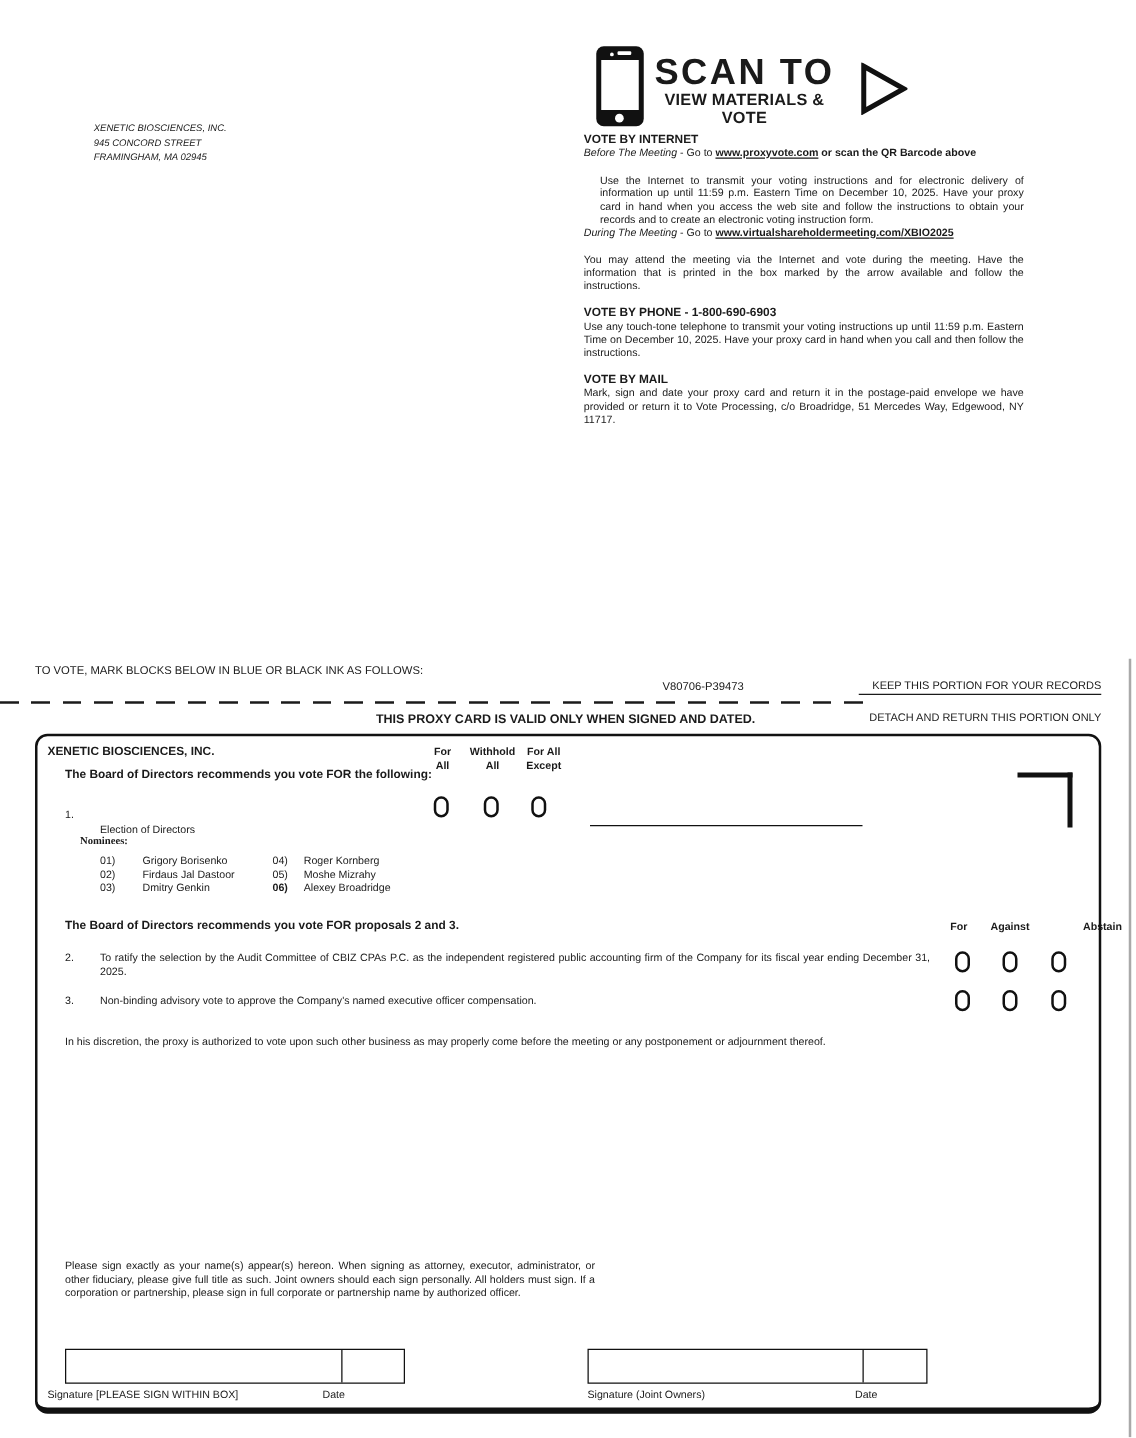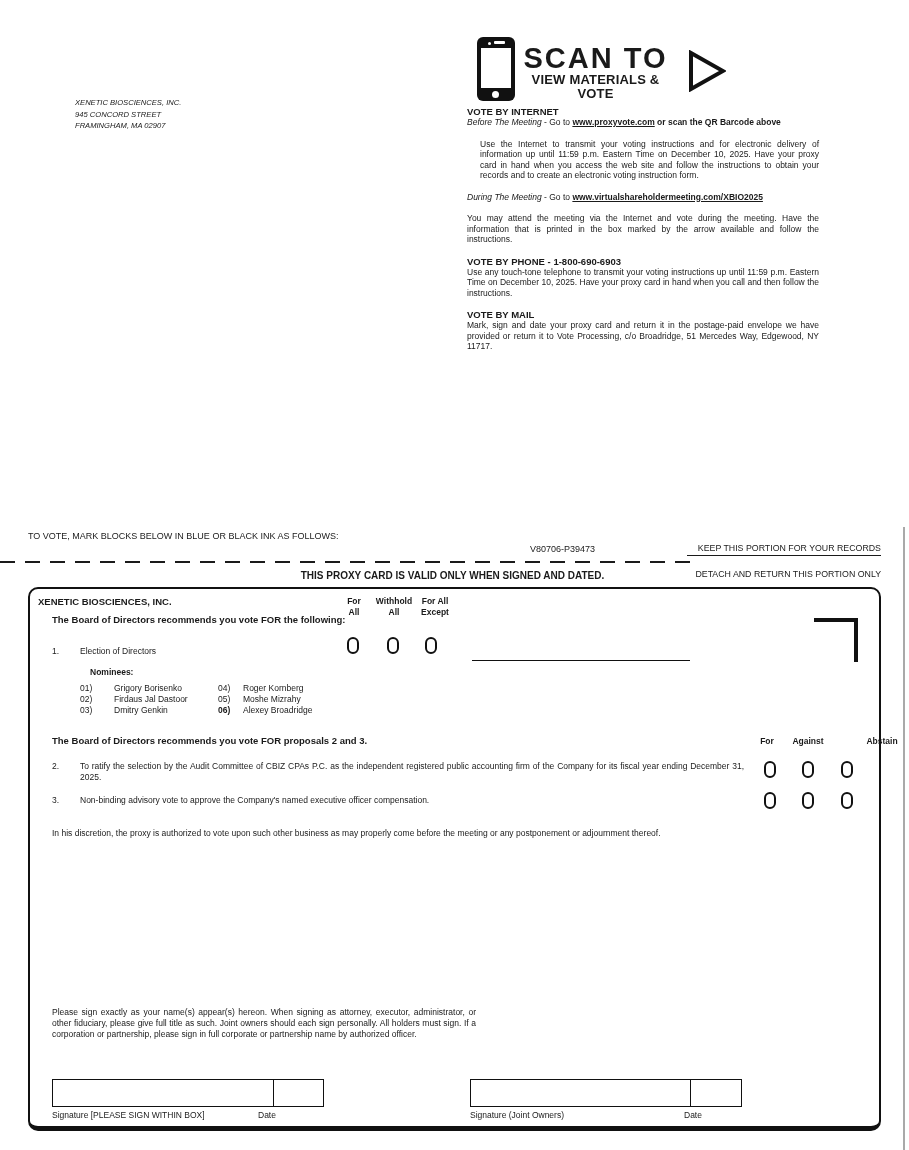--- a/index.html
+++ b/index.html
@@ -43,21 +43,21 @@
   .edge{background:#a9a9a9;}
 </style>
 </head>
 <body>
 
 <div class="page">
 
   <div class="abs addr" style="left:75px;top:97px;">
     <div>XENETIC BIOSCIENCES, INC.</div>
     <div>945 CONCORD STREET</div>
-    <div>FRAMINGHAM, MA 02907</div>
+    <div>FRAMINGHAM, MA 02945</div>
   </div>
 
   <div class="abs" style="left:477px;top:37px;">
     <div class="phone">
       <div class="phone-screen"></div>
       <div class="phone-speaker"></div>
       <div class="phone-dot-top"></div>
       <div class="phone-home"></div>
     </div>
   </div>
@@ -68,21 +68,21 @@
   <div class="abs" style="left:688px;top:50px;">
     <svg width="38" height="42" viewBox="0 0 38 42">
         <polygon points="3,3 35,21 3,39" fill="#fff" stroke="#111" stroke-width="4"></polygon>
       </svg>
   </div>
 
   <div class="abs instr" style="left:467px;top:106px;">
     <h4>VOTE BY INTERNET</h4>
     <p><span class="i">Before The Meeting</span><span> - Go to </span><span class="url">www.proxyvote.com</span><span class="b"> or scan the QR Barcode above</span></p>
     <p class="jus" style="margin-top:11px;margin-left:13px;">Use the Internet to transmit your voting instructions and for electronic delivery of information up until 11:59 p.m. Eastern Time on December 10, 2025. Have your proxy card in hand when you access the web site and follow the instructions to obtain your records and to create an electronic voting instruction form.</p>
-    <p style="margin-top:11px;"><span class="i">During The Meeting</span><span> - Go to </span><span class="url">www.virtualshareholdermeeting.com/XBIO2025</span></p>
+    <p style=""><span class="i">During The Meeting</span><span> - Go to </span><span class="url">www.virtualshareholdermeeting.com/XBIO2025</span></p>
     <p class="jus" style="margin-top:11px;">You may attend the meeting via the Internet and vote during the meeting. Have the information that is printed in the box marked by the arrow available and follow the instructions.</p>
     <h4 style="margin-top:11px;">VOTE BY PHONE - 1-800-690-6903</h4>
     <p class="jus">Use any touch-tone telephone to transmit your voting instructions up until 11:59 p.m. Eastern Time on December 10, 2025. Have your proxy card in hand when you call and then follow the instructions.</p>
     <h4 style="margin-top:11px;">VOTE BY MAIL</h4>
     <p class="jus">Mark, sign and date your proxy card and return it in the postage-paid envelope we have provided or return it to Vote Processing, c/o Broadridge, 51 Mercedes Way, Edgewood, NY 11717.</p>
   </div>
 
   <div class="abs" style="left:28px;top:531px;font-size:9px;">TO VOTE, MARK BLOCKS BELOW IN BLUE OR BLACK INK AS FOLLOWS:</div>
   <div class="abs" style="left:530px;top:544px;font-size:9px;">V80706-P39473</div>
   <div class="abs rt keep" style="left:687px;top:543px;width:194px;">KEEP THIS PORTION FOR YOUR RECORDS</div>
@@ -108,26 +108,26 @@
     <div class="abs hdr2" style="left:379px;top:7px;width:52px;">
       <div>For All</div>
       <div>Except</div>
     </div>
 
     <div class="abs writeline" style="left:442px;top:70px;width:218px;height:1px;"></div>
 
     <div class="abs bracket" style="left:784px;top:29px;width:40px;height:40px;"></div>
 
     <div class="abs" style="left:22px;top:57px;">1.</div>
-    <div class="abs" style="left:50px;top:57px;">Election of Directors</div>
+    <div class="abs" style="left:50px;top:69px;">Election of Directors</div>
     <span class="abs chk" style="left:317px;top:48px;"></span>
     <span class="abs chk" style="left:357px;top:48px;"></span>
     <span class="abs chk" style="left:395px;top:48px;"></span>
 
-    <div class="abs b" style="left:60px;top:78px;">Nominees:</div>
+    <div class="abs b" style="left:34px;top:78px;font-family:Liberation Serif, serif;">Nominees:</div>
 
     <div class="abs" style="left:50px;top:94px;">01)</div>
     <div class="abs" style="left:84px;top:94px;">Grigory Borisenko</div>
     <div class="abs" style="left:188px;top:94px;">04)</div>
     <div class="abs" style="left:213px;top:94px;">Roger Kornberg</div>
     <div class="abs" style="left:50px;top:105px;">02)</div>
     <div class="abs" style="left:84px;top:105px;">Firdaus Jal Dastoor</div>
     <div class="abs" style="left:188px;top:105px;">05)</div>
     <div class="abs" style="left:213px;top:105px;">Moshe Mizrahy</div>
     <div class="abs" style="left:50px;top:116px;">03)</div>
@@ -152,21 +152,21 @@
     <span class="abs chk" style="left:772px;top:203px;"></span>
     <span class="abs chk" style="left:811px;top:203px;"></span>
 
     <div class="abs" style="left:22px;top:239px;width:770px;">In his discretion, the proxy is authorized to vote upon such other business as may properly come before the meeting or any postponement or adjournment thereof.</div>
 
     <div class="abs jus" style="left:22px;top:418px;width:424px;line-height:11px;">Please sign exactly as your name(s) appear(s) hereon. When signing as attorney, executor, administrator, or other fiduciary, please give full title as such. Joint owners should each sign personally. All holders must sign. If a corporation or partnership, please sign in full corporate or partnership name by authorized officer.</div>
 
     <div class="abs sigbox" style="left:22px;top:490px;width:272px;height:28px;">
       <div class="sigdiv" style="left:220px;"></div>
     </div>
-    <div class="abs" style="left:22px;top:521px;">Signature [PLEASE SIGN WITHIN BOX]</div>
+    <div class="abs" style="left:8px;top:521px;">Signature [PLEASE SIGN WITHIN BOX]</div>
     <div class="abs" style="left:228px;top:521px;">Date</div>
 
     <div class="abs sigbox" style="left:440px;top:490px;width:272px;height:28px;">
       <div class="sigdiv" style="left:219px;"></div>
     </div>
     <div class="abs" style="left:440px;top:521px;">Signature (Joint Owners)</div>
     <div class="abs" style="left:654px;top:521px;">Date</div>
 
   </div>
 </div>

